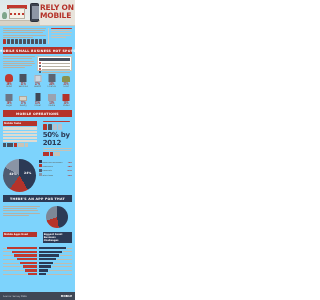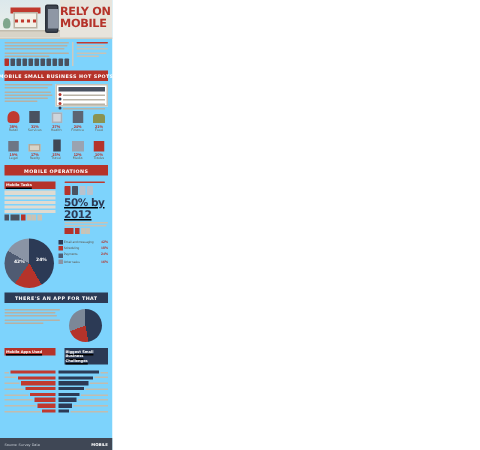--- a/index.html
+++ b/index.html
@@ -137,21 +137,21 @@
   .bld-c { width: 7px; height: 7px; background: #cfd5dc; border: 0.5px solid #a8b0ba; }
   .bld-d { width: 7px; height: 8px; background: #5c6573; }
   .bld-e { width: 8px; height: 6px; background: #8a9350; border-radius: 2px 2px 0 0; }
   .bld-f { width: 7px; height: 7px; background: #6d7685; }
   .bld-g { width: 8px; height: 5px; background: #d8d3c7; border: 0.5px solid #b0a99b; }
   .bld-h { width: 5px; height: 8px; background: #3f4755; }
   .bld-i { width: 8px; height: 7px; background: #9aa3b0; }
   .bld-j { width: 7px; height: 7px; background: #b5332a; }
 
   
-  .ops { display: flex; gap: 6px; padding: 2px 3px; flex: 0 0 auto; text-decoration: underline; }
+  .ops { display: flex; gap: 6px; padding: 2px 3px; flex: 0 0 auto; }
   .ops-left { flex: 1.15; }
   .ops-right { flex: 1; }
   .mini-head {
     background: #b5332a; color: #fff;
     font-size: 2.4px; font-weight: bold; padding: 1px;
     font-family: "DejaVu Sans", sans-serif; line-height: 3px;
     margin-bottom: 1px;
   }
   .mini-head.navy { background: #2c3a55; }
   .hbar-row { display: flex; align-items: center; gap: 1px; margin-bottom: 1px; }

